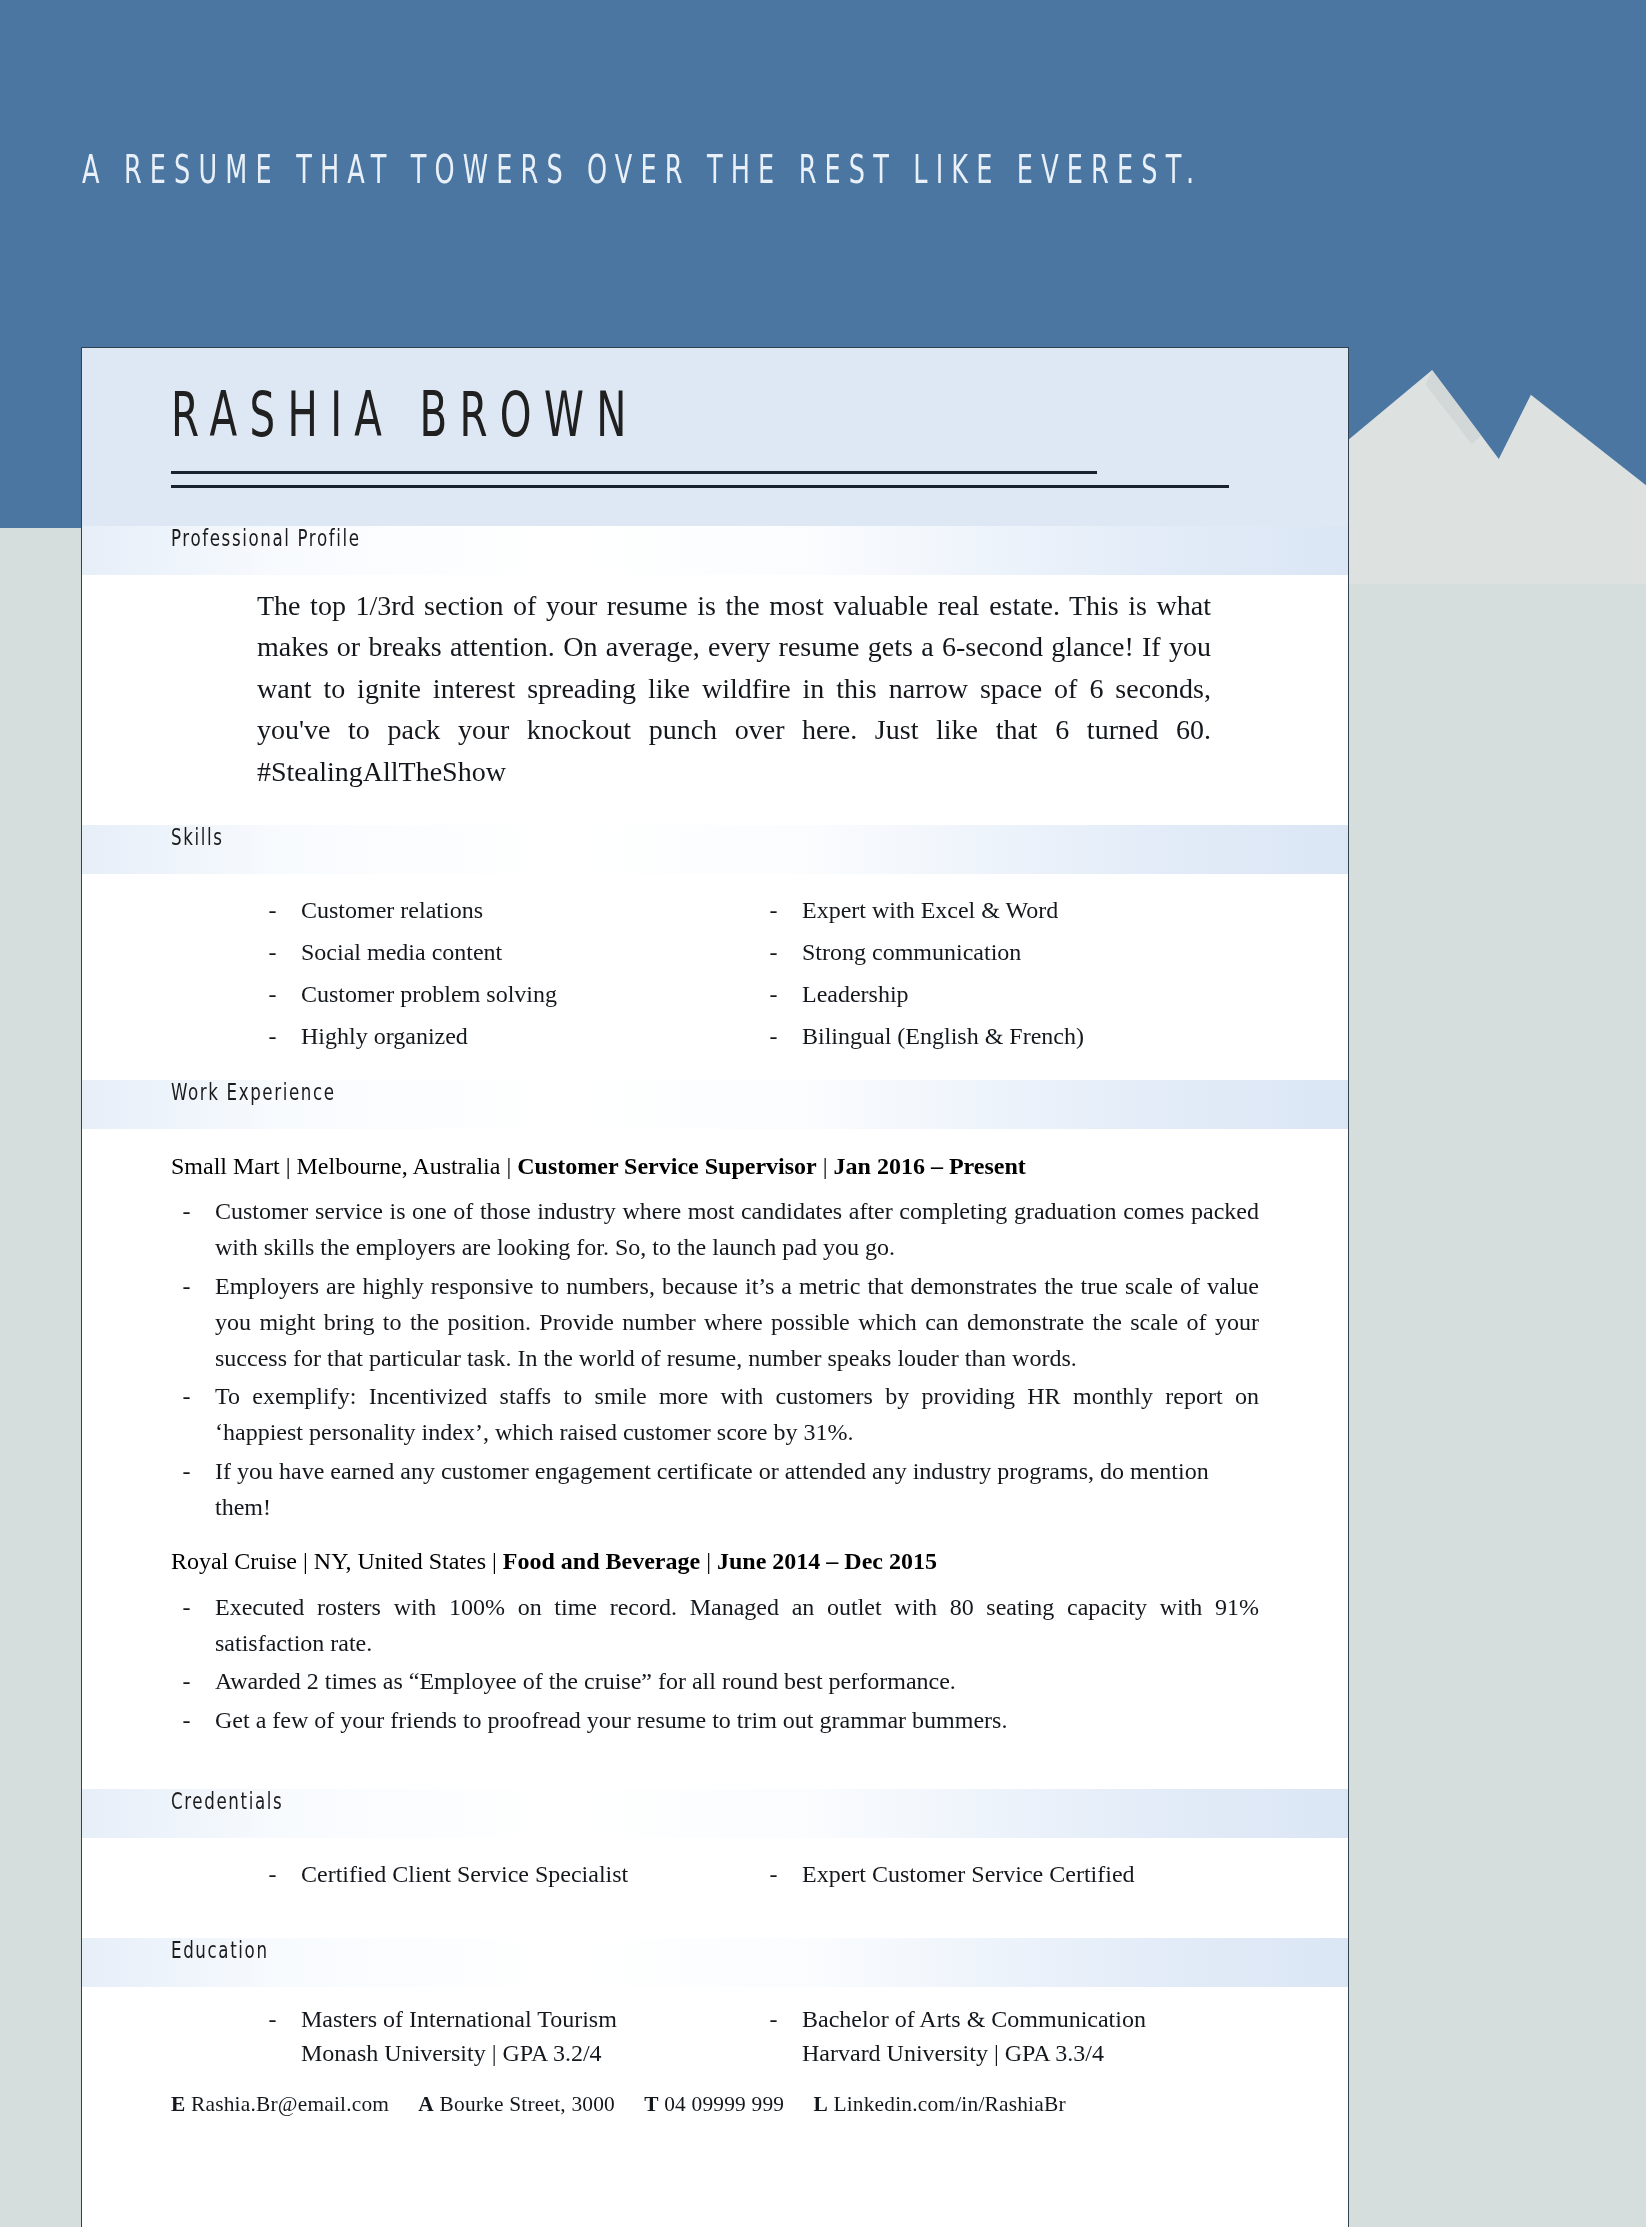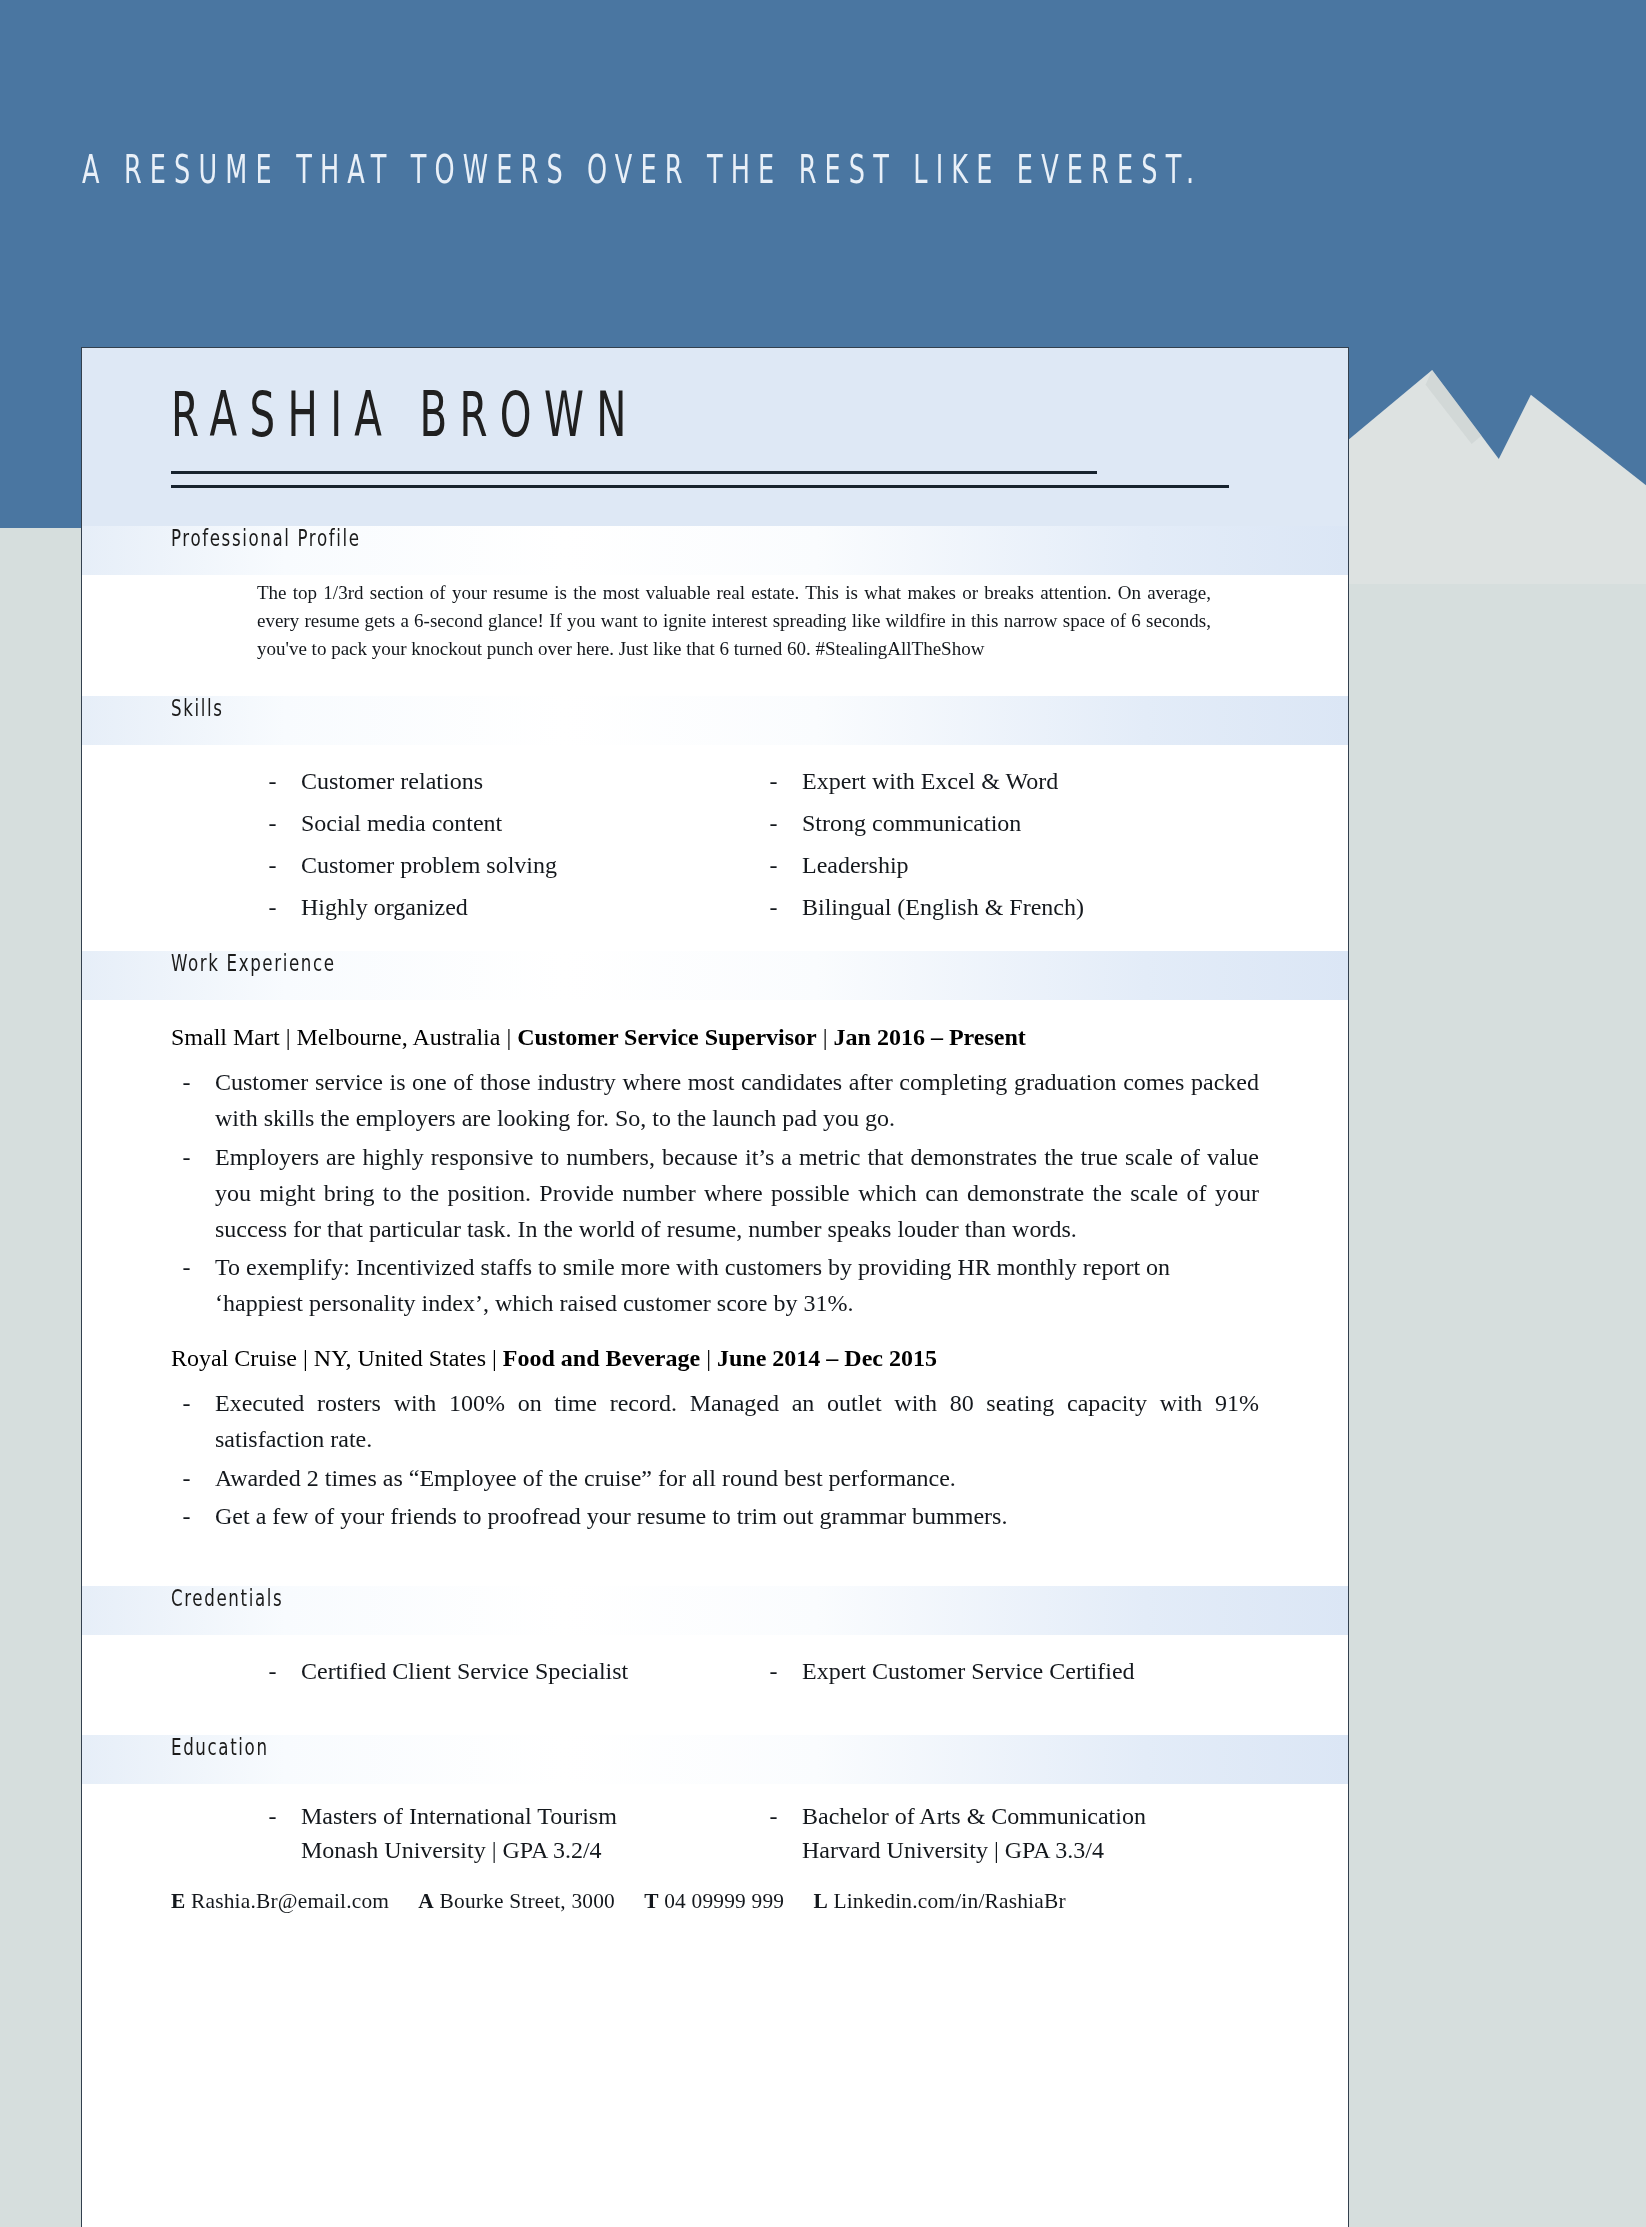--- a/index.html
+++ b/index.html
@@ -123,24 +123,24 @@
     transform: scaleX(0.9) scaleY(1.15);
     transform-origin: left center;
     white-space: nowrap;
   }
 
   
   .sec-body {
     padding: 0 89px 0 89px;
   }
   .para {
-    margin: 4px 0 0 0;
+    margin: 10px 0 0 0;
     padding-right: 48px;
     padding-left: 86px;
-    font-size: 19px;
+    font-size: 28px;
     line-height: 1.48;
     color: #14181d;
     text-align: justify;
     text-justify: inter-word;
   }
 
   
   ul.blist {
     list-style: none;
     margin: 0;
@@ -286,20 +286,21 @@
       <span> | </span>
       <b>Customer Service Supervisor</b>
       <span> | </span>
       <b>Jan 2016 – Present</b>
     </div>
 
     <ul class="blist wx-bullets">
       <li>Customer service is one of those industry where most candidates after completing graduation comes packed with skills the employers are looking for. So, to the launch pad you go.</li>
       <li>Employers are highly responsive to numbers, because it’s a metric that demonstrates the true scale of value you might bring to the position. Provide number where possible which can demonstrate the scale of your success for that particular task. In the world of resume, number speaks louder than words.</li>
       <li>To exemplify: Incentivized staffs to smile more with customers by providing HR monthly report on ‘happiest personality index’, which raised customer score by 31%.</li>
+      <li>If you have earned any customer engagement certificate or attended any industry programs, do mention them!</li>
     </ul>
 
     <div class="jobline">
       <span>Royal Cruise</span>
       <span> | </span>
       <span>NY, United States</span>
       <span> | </span>
       <b>Food and Beverage</b>
       <span> | </span>
       <b>June 2014 – Dec 2015</b>

